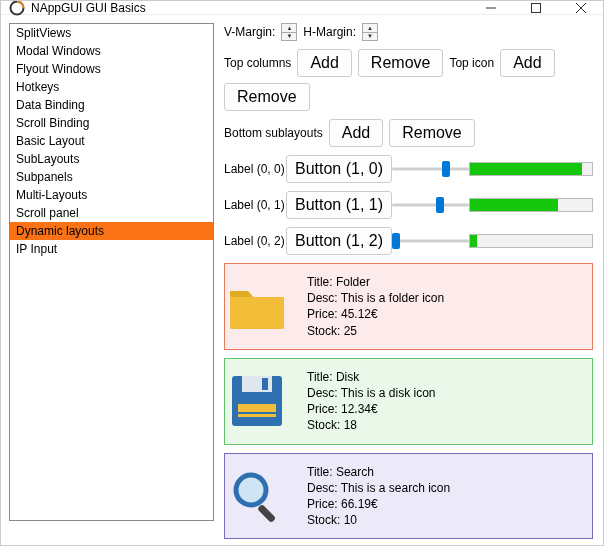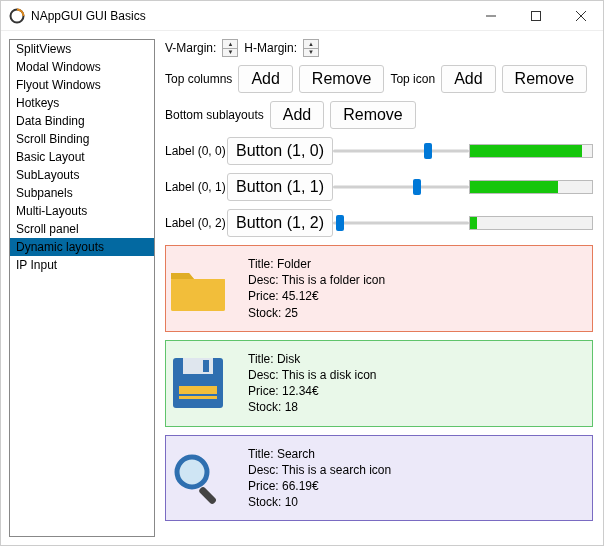--- a/index.html
+++ b/index.html
@@ -8,21 +8,21 @@
     font-family: "Segoe UI", Tahoma, sans-serif;
     font-size: 12px;
     background: #fff;
     color: #000;
     width: 604px;
     height: 546px;
     overflow: hidden;
     border: 1px solid #ccc;
   }
   .titlebar {
-    height: 30px;
+    height: 14px;
     display: flex;
     align-items: center;
     padding: 0 0 0 8px;
     background: #fff;
     border-bottom: 1px solid #eee;
   }
   .titlebar .app-icon {
     width: 16px; height: 16px; margin-right: 6px;
   }
   .titlebar .title { flex: 0 0 auto; color: #000; }
@@ -30,32 +30,32 @@
   .winbtn {
     width: 45px; height: 30px;
     display: flex; align-items: center; justify-content: center;
     color: #555;
   }
   .content {
     display: flex;
     height: calc(100% - 30px);
   }
   .sidebar {
-    width: 146px;
+    width: 205px;
     margin: 8px 4px 8px 8px;
     border: 1px solid #888;
     background: #fff;
     overflow: auto;
   }
   .sidebar-item {
     padding: 2px 6px;
     cursor: default;
   }
   .sidebar-item.selected {
-    background: #0369a1;
+    background: #f97316;
   }
   .main {
     flex: 1;
     padding: 8px 10px 8px 6px;
   }
   .row {
     display: flex;
     align-items: center;
     gap: 6px;
     margin-bottom: 8px;

